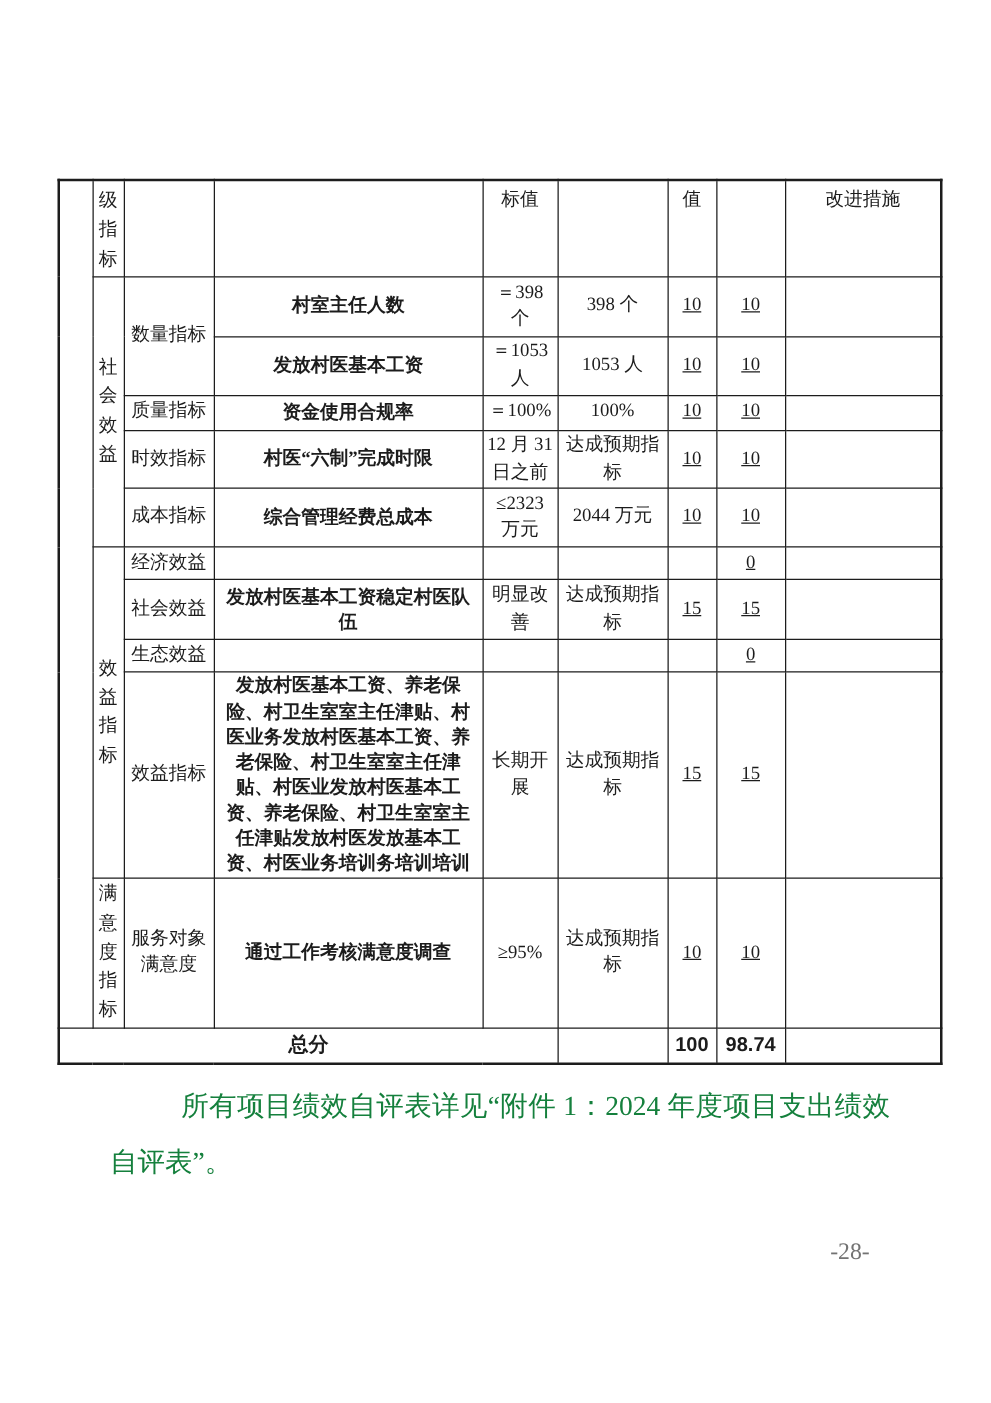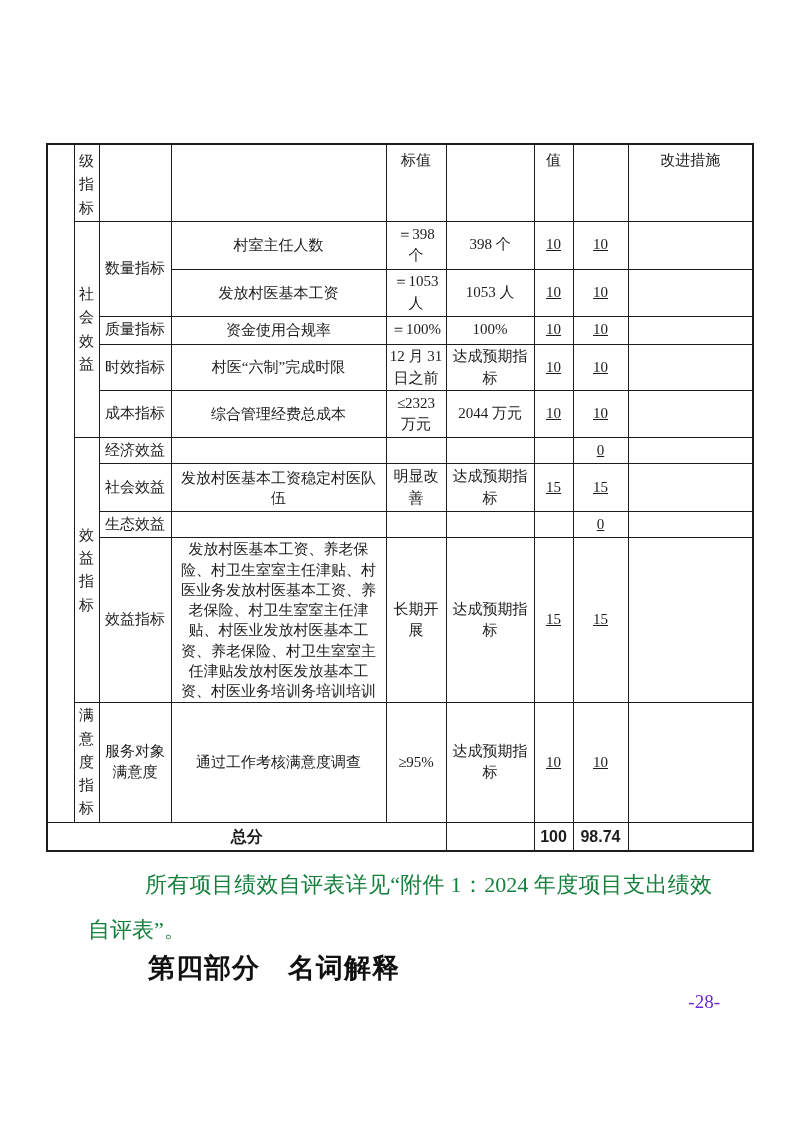--- a/index.html
+++ b/index.html
@@ -31,21 +31,21 @@
     text-align: center;
     padding: 1px 3px;
     word-break: break-all;
     overflow: hidden;
   }
   
   tr.hdr td { vertical-align: top; padding-top: 5px; }
   
   td.vtext { padding: 1px 2px; line-height: 1.55; }
   
-  td.ind { text-align: left; padding: 1px 5px; line-height: 1.35; }
+  td.ind { text-align: left; padding: 1px 5px; line-height: 1.35; font-weight: bold; }
   td.num { letter-spacing: 0; text-decoration: underline; }
   tr.total-row td { font-weight: bold; font-family: "Liberation Sans", "DejaVu Sans", sans-serif; font-size: 16px; text-align: center; }
   .para {
     position: absolute;
     left: 88px;
     top: 862px;
     width: 624px;
     font-size: 22px;
     line-height: 45px;
     text-align: justify;
@@ -60,23 +60,23 @@
     font-weight: bold;
     font-size: 27px;
     color: #111111;
     letter-spacing: 1px;
   }
   .page-num {
     position: absolute;
     left: 640px;
     top: 991px;
     width: 80px;
-    text-align: right;
+    text-align: center;
     font-size: 19px;
-    color: #6d28d9;
+    color: #737373;
   }
 </style>
 </head>
 <body>
 
 <div class="page">
 
   <table class="eval">
     <colgroup>
       <col style="width:27px">
@@ -203,17 +203,16 @@
       <td></td>
       <td>100</td>
       <td>98.74</td>
       <td></td>
     </tr>
   </tbody>
     </table>
 
   <p class="para">所有项目绩效自评表详见“附件 1：2024 年度项目支出绩效自评表”。</p>
 
-  <div class="section-heading">第四部分　名词解释</div>
 
   <div class="page-num">-28-</div>
 
 </div>
 
 </body></html>

